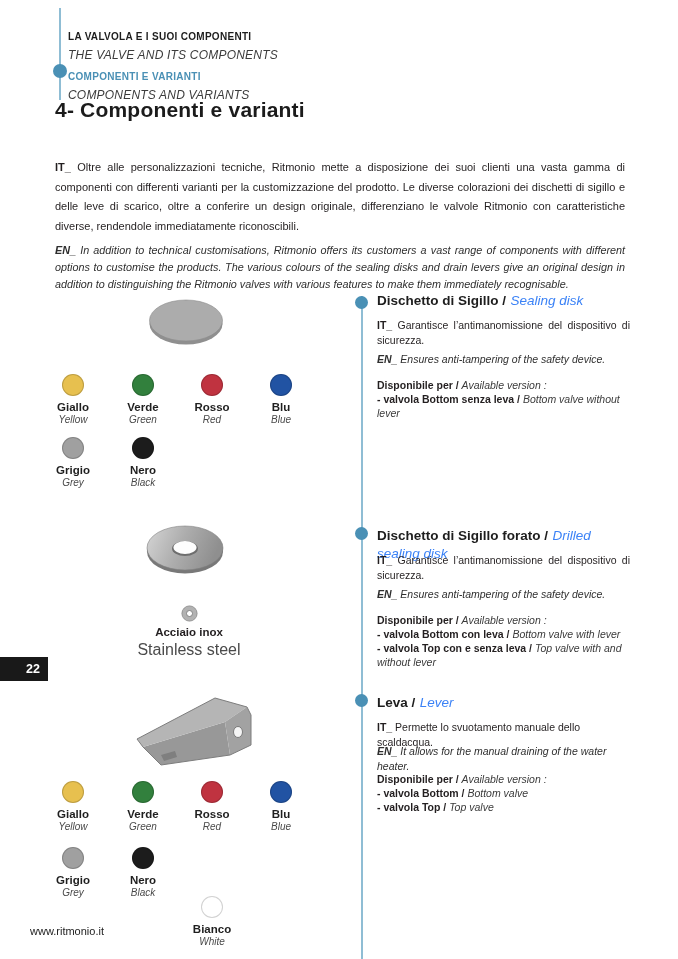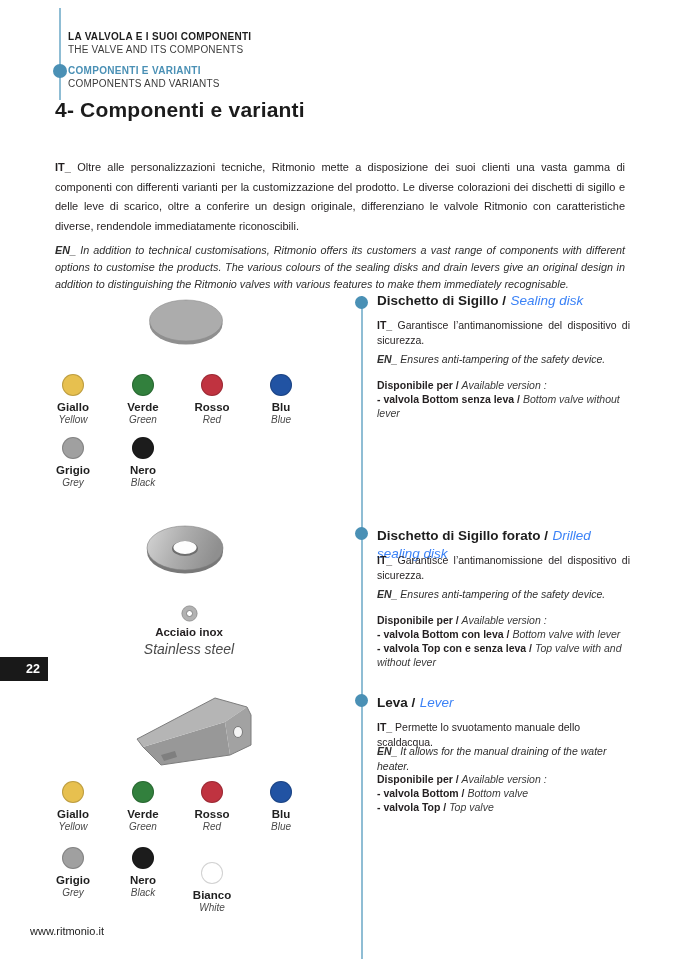--- a/index.html
+++ b/index.html
@@ -5,21 +5,21 @@
   html,body{margin:0;padding:0;background:#e9e9e9;}
   .page{position:relative;width:678px;height:959px;background:#ffffff;overflow:hidden;
         font-family:"Liberation Sans",sans-serif;color:#231f20;margin:0 auto;}
   .abs{position:absolute;}
   .i{font-style:italic;}
   
   .hdr-line{left:59px;top:8px;width:2px;height:92px;}
   .hdr-dot{left:53px;top:64px;width:14px;height:14px;border-radius:50%;}
   .hdr-text{left:68px;top:30px;line-height:13px;}
   .h-it{font-weight:bold;font-size:10px;letter-spacing:.3px;color:#1d1d1d;}
-  .h-en{font-size:10px;color:#3c3c3c;letter-spacing:.2px;}
+  .h-en{font-style:italic;font-size:12px;color:#3c3c3c;letter-spacing:.2px;margin-top:6px;}
   .h-gap{height:8px;}
   .blue-txt{color:#4a90b5;}
   
   .title-it{left:55px;top:98px;font-size:21px;font-weight:bold;letter-spacing:.2px;color:#1b1b1b;}
   .title-en{left:55px;top:123px;font-size:16px;font-style:italic;color:#2e2e2e;}
   
   .intro{left:55px;width:570px;text-align:justify;}
   .intro-it{top:158px;font-size:11px;line-height:19.5px;}
   .intro-en{top:242px;font-size:10.8px;line-height:17px;font-style:italic;color:#2e2e2e;}
   .pfx{font-weight:bold;}
@@ -35,21 +35,21 @@
   .avail{font-size:10.5px;line-height:14px;}
   .avail .i{color:#3a3a3a;}
   
   .swatch{width:76px;display:flex;flex-direction:column;align-items:center;}
   .sw-circle{width:22px;height:22px;border-radius:50%;box-shadow:inset 0 0 0 1px rgba(0,0,0,0.18);}
   .sw-name{font-weight:bold;font-size:11.5px;margin-top:5px;color:#1f1f1f;}
   .sw-en{font-style:italic;font-size:10px;color:#4a4a4a;margin-top:1px;}
   
   .mat{left:131px;width:116px;text-align:center;}
   .mat-it{top:626px;font-weight:bold;font-size:11.5px;}
-  .mat-en{top:641px;font-style:italic;font-size:14px;color:#4a4a4a;}
+  .mat-en{top:641px;font-size:16px;color:#4a4a4a;}
   
   .pagetab{left:0;top:657px;width:48px;height:24px;background:#191919;color:#ffffff;
            display:flex;align-items:center;justify-content:flex-end;padding-right:8px;
            box-sizing:border-box;font-weight:bold;font-size:12.5px;}
   
   .footer{left:30px;top:925px;font-size:11px;color:#222;}
 </style>
 </head>
 <body>
 
@@ -250,21 +250,21 @@
   <div class="abs swatch" style="left:35px;top:847px">
     <div class="sw-circle" style="background: rgb(160, 160, 160);"></div>
     <div class="sw-name">Grigio</div>
     <div class="sw-en">Grey</div>
   </div>
   <div class="abs swatch" style="left:105px;top:847px">
     <div class="sw-circle" style="background: rgb(28, 28, 28);"></div>
     <div class="sw-name">Nero</div>
     <div class="sw-en">Black</div>
   </div>
-  <div class="abs swatch" style="left:174px;top:862px">
+  <div class="abs swatch" style="left:174px;top:896px">
     <div class="sw-circle" style="background: rgb(255, 255, 255);"></div>
     <div class="sw-name">Bianco</div>
     <div class="sw-en">White</div>
   </div>
 
   <div class="abs footer">www.ritmonio.it</div>
 
 </div>
 
 </body></html>

